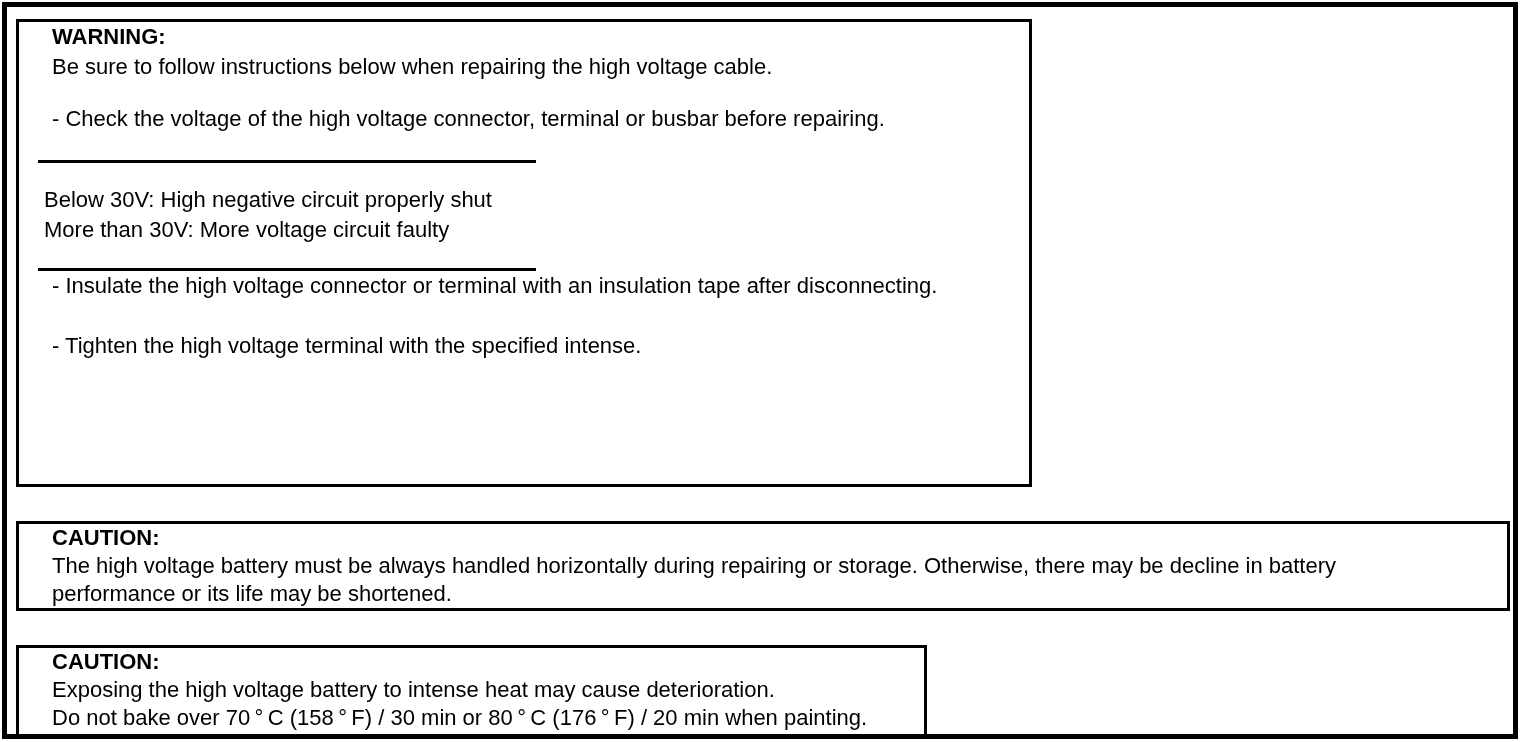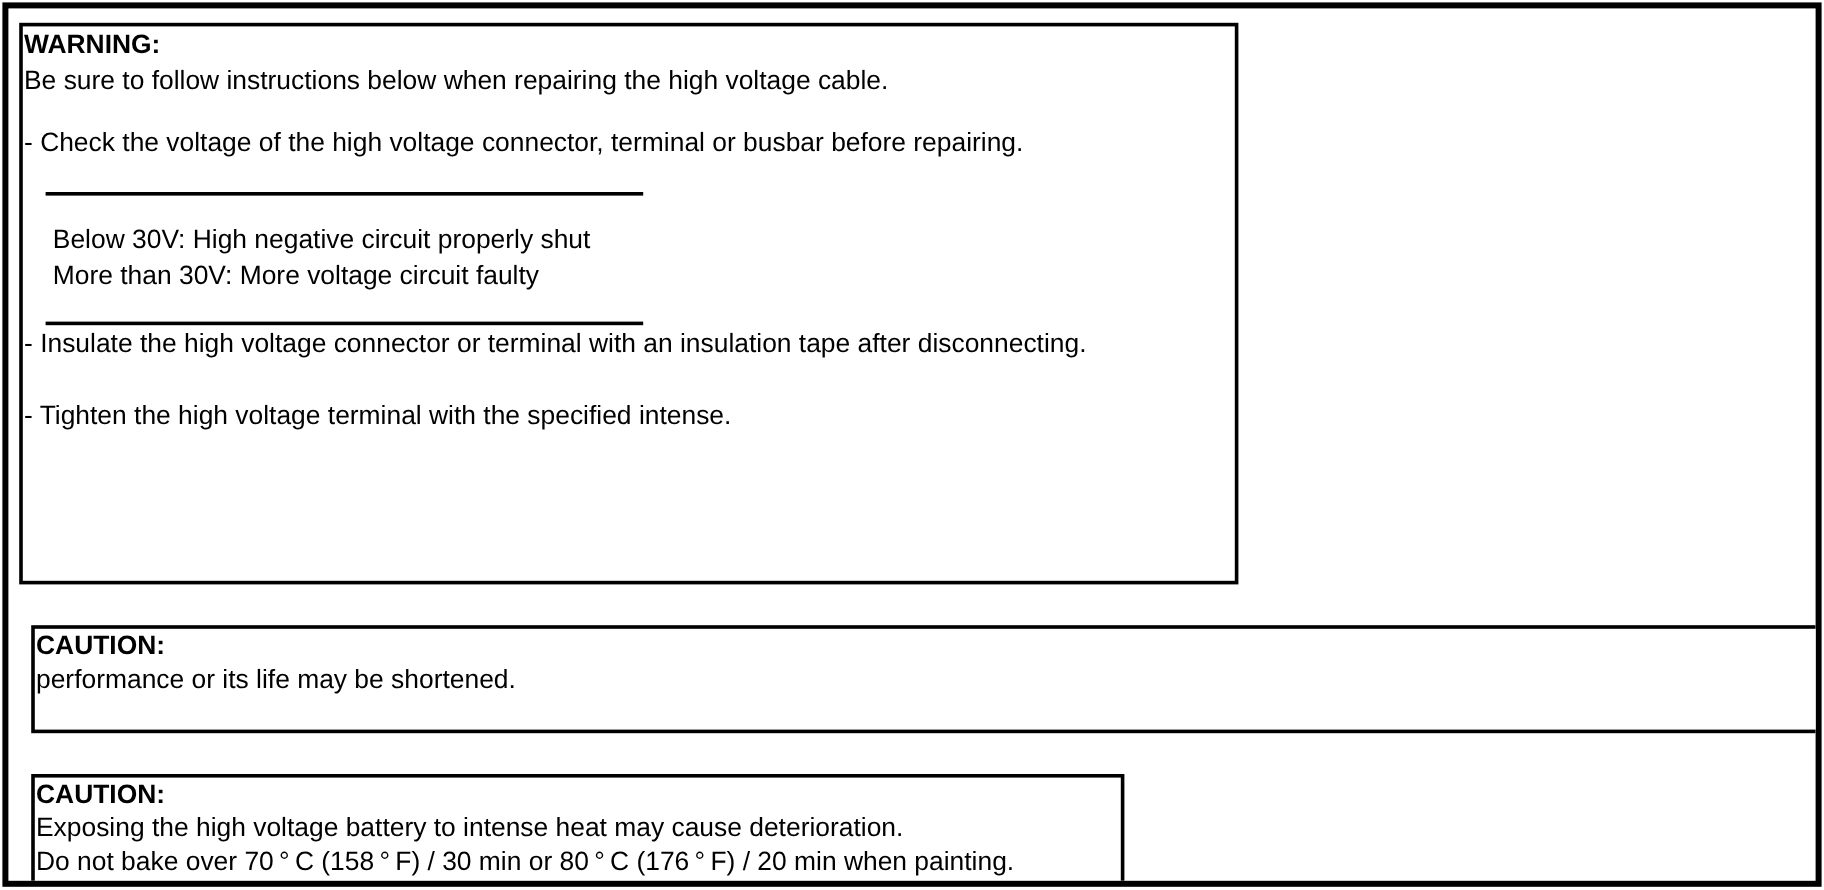--- a/index.html
+++ b/index.html
@@ -30,37 +30,38 @@
   .warning-box {
     left: 9px;
     top: 12px;
     width: 1016px;
     height: 468px;
     padding-left: 1px;
     font-size: 22px;
     line-height: 30px;
   }
   .caution-box {
-    left: 19px;
+    left: 9px;
     padding-left: 1px;
     font-size: 22px;
     line-height: 28px;
   }
   .caution-handling-box {
     top: 514px;
     width: 1494px;
     height: 90px;
   }
   .caution-heat-box {
     top: 638px;
     width: 911px;
     height: 92px;
   }
   .line {
     white-space: nowrap;
+    padding-left: 32px;
   }
   .box-title {
     font-weight: bold;
   }
   .warning-item-1 { margin-top: 22px; }
   .hrule {
     height: 3px;
     background: #000000;
     width: 498px;
     margin-left: 18px;
@@ -86,20 +87,21 @@
     <div class="hrule hrule-1"></div>
     <div class="line voltage-note voltage-note-1">Below 30V: High negative circuit properly shut</div>
     <div class="line voltage-note">More than 30V: More voltage circuit faulty</div>
     <div class="hrule hrule-2"></div>
     <div class="line warning-item-3">- Insulate the high voltage connector or terminal with an insulation tape after disconnecting.</div>
     <div class="line warning-item-4">- Tighten the high voltage terminal with the specified intense.</div>
   </section>
 
   <section class="box caution-box caution-handling-box">
     <div class="line box-title">CAUTION:</div>
+    <div class="line">The high voltage battery must be always handled horizontally during repairing or storage. Otherwise, there may be decline in battery</div>
     <div class="line">performance or its life may be shortened.</div>
   </section>
 
   <section class="box caution-box caution-heat-box">
     <div class="line box-title">CAUTION:</div>
     <div class="line">Exposing the high voltage battery to intense heat may cause deterioration.</div>
     <div class="line">Do not bake over 70 ° C (158 ° F) / 30 min or 80 ° C (176 ° F) / 20 min when painting.</div>
   </section>
 
 </div>

